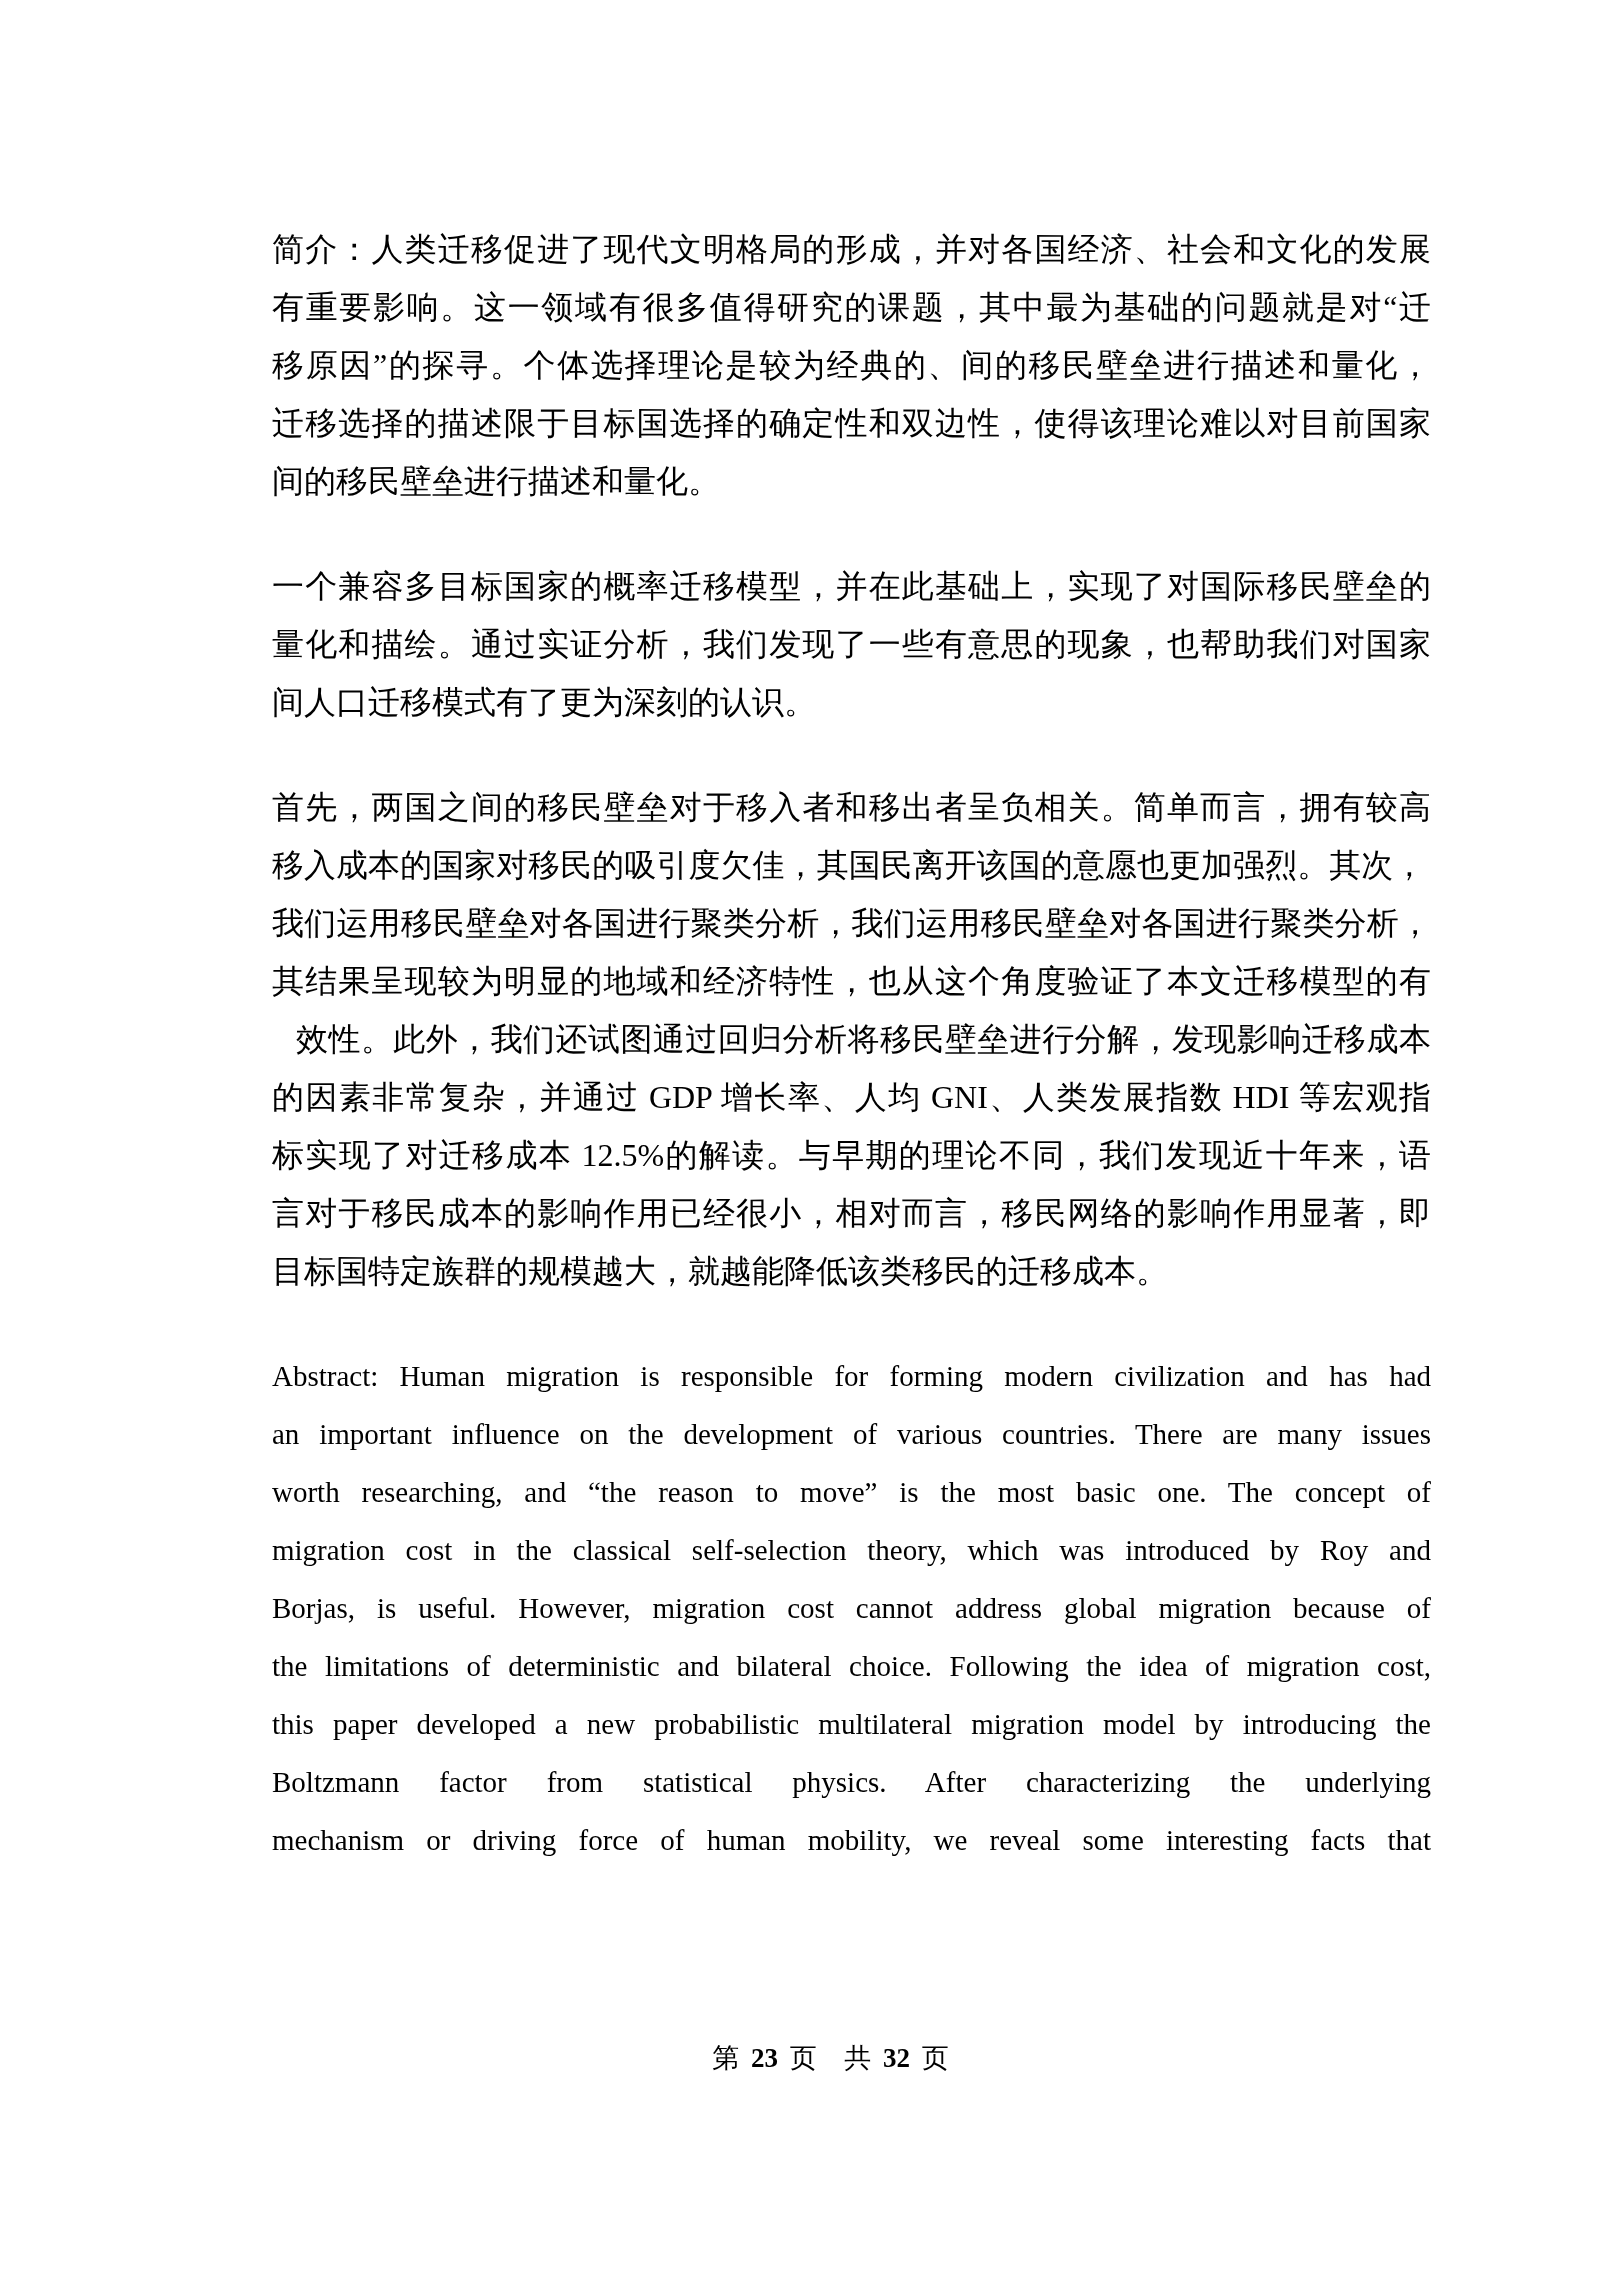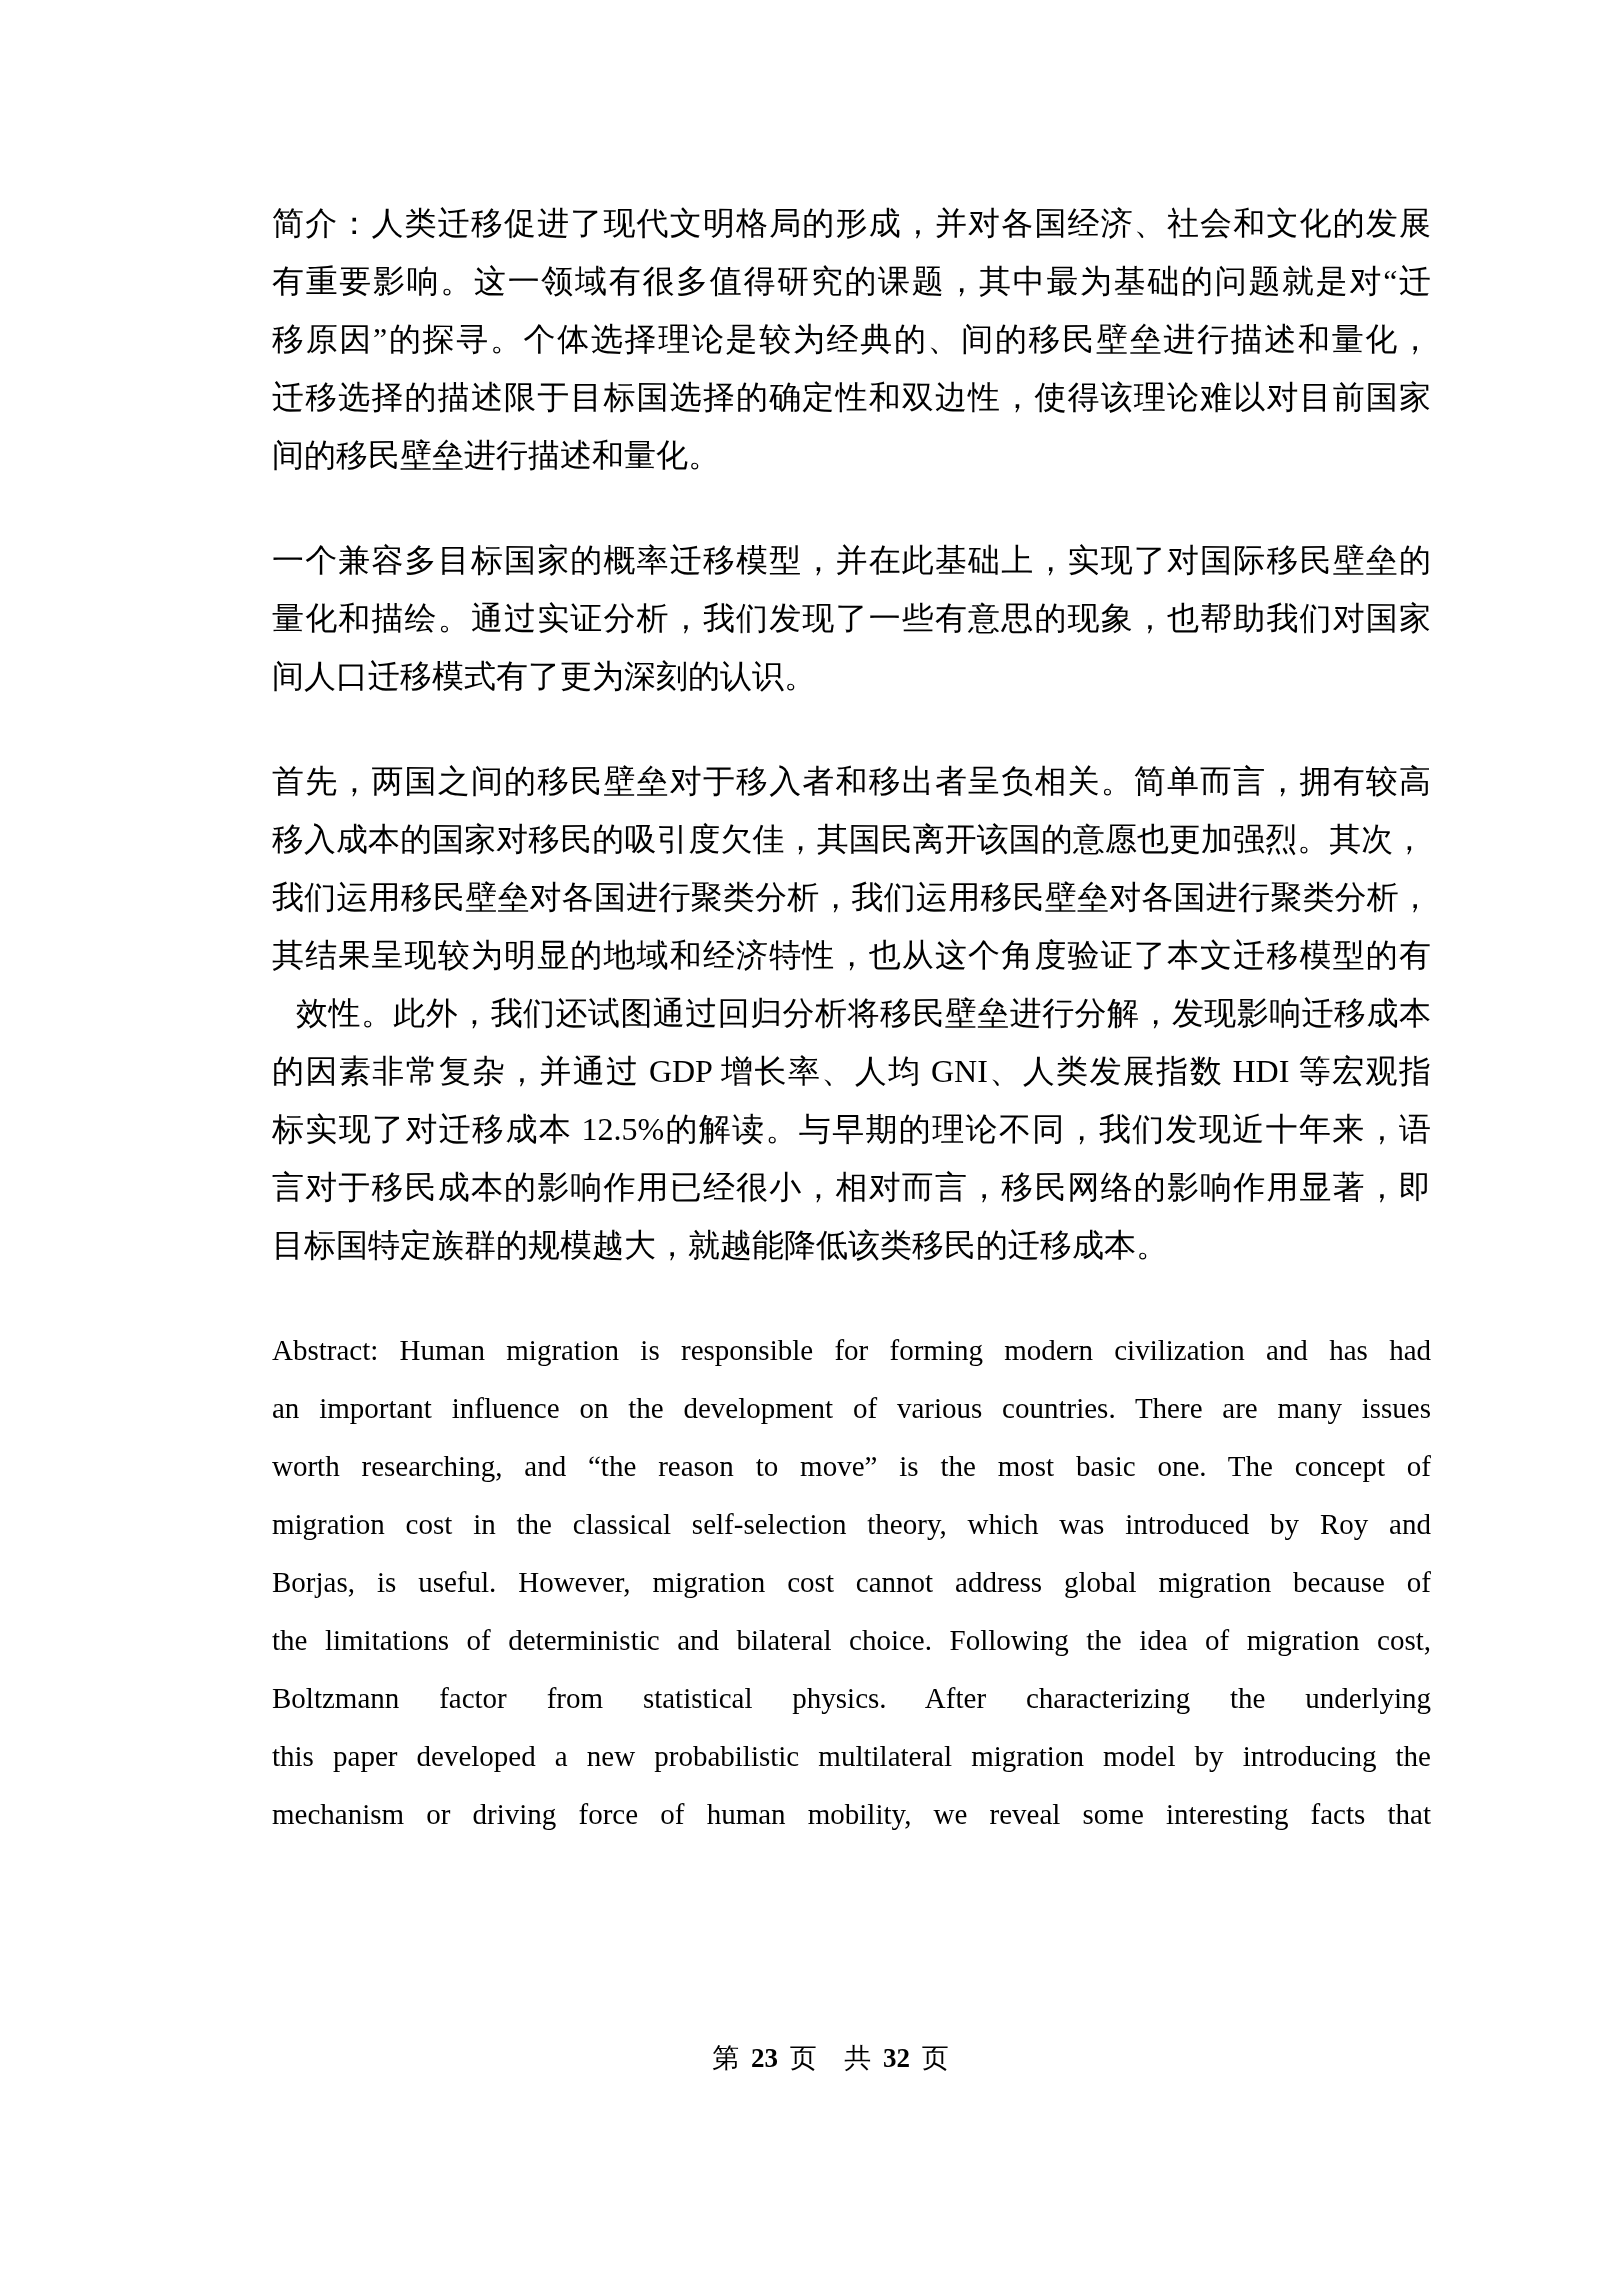--- a/index.html
+++ b/index.html
@@ -12,21 +12,21 @@
     width: 1621px;
     height: 2293px;
     background: #ffffff;
     color: #000000;
     font-family: "Liberation Serif", "DejaVu Serif", serif;
     overflow: hidden;
   }
   .content {
     position: absolute;
     left: 272px;
-    top: 194px;
+    top: 220px;
     width: 1159px;
   }
   .para {
     margin: 0 0 47px 0;
   }
   .line {
     line-height: 58px;
     height: 58px;
     text-align: justify;
     text-align-last: justify;
@@ -81,22 +81,22 @@
         <div class="line" style="white-space: normal;">言对于移民成本的影响作用已经很小，相对而言，移民网络的影响作用显著，即</div>
         <div class="line last" style="white-space: normal;">目标国特定族群的规模越大，就越能降低该类移民的迁移成本。</div>
       </div>
       <div class="para en">
         <div class="line" style="white-space: normal;">Abstract: Human migration is responsible for forming modern civilization and has had</div>
         <div class="line" style="white-space: normal;">an important influence on the development of various countries. There are many issues</div>
         <div class="line" style="white-space: normal;">worth researching, and “the reason to move” is the most basic one. The concept of</div>
         <div class="line" style="white-space: normal;">migration cost in the classical self-selection theory, which was introduced by Roy and</div>
         <div class="line" style="white-space: normal;">Borjas, is useful. However, migration cost cannot address global migration because of</div>
         <div class="line" style="white-space: normal;">the limitations of deterministic and bilateral choice. Following the idea of migration cost,</div>
+        <div class="line" style="white-space: normal;">this paper developed a new probabilistic multilateral migration model by introducing the</div>
         <div class="line" style="white-space: normal;">Boltzmann factor from statistical physics. After characterizing the underlying</div>
-        <div class="line" style="white-space: normal;">this paper developed a new probabilistic multilateral migration model by introducing the</div>
         <div class="line" style="white-space: normal;">mechanism or driving force of human mobility, we reveal some interesting facts that</div>
       </div>
     </div>
   <div class="footer">
     <span>第</span><span class="num">23</span><span>页</span><span class="gap">共</span><span class="num">32</span><span>页</span>
   </div>
 </div>
 
 
 </body></html>

